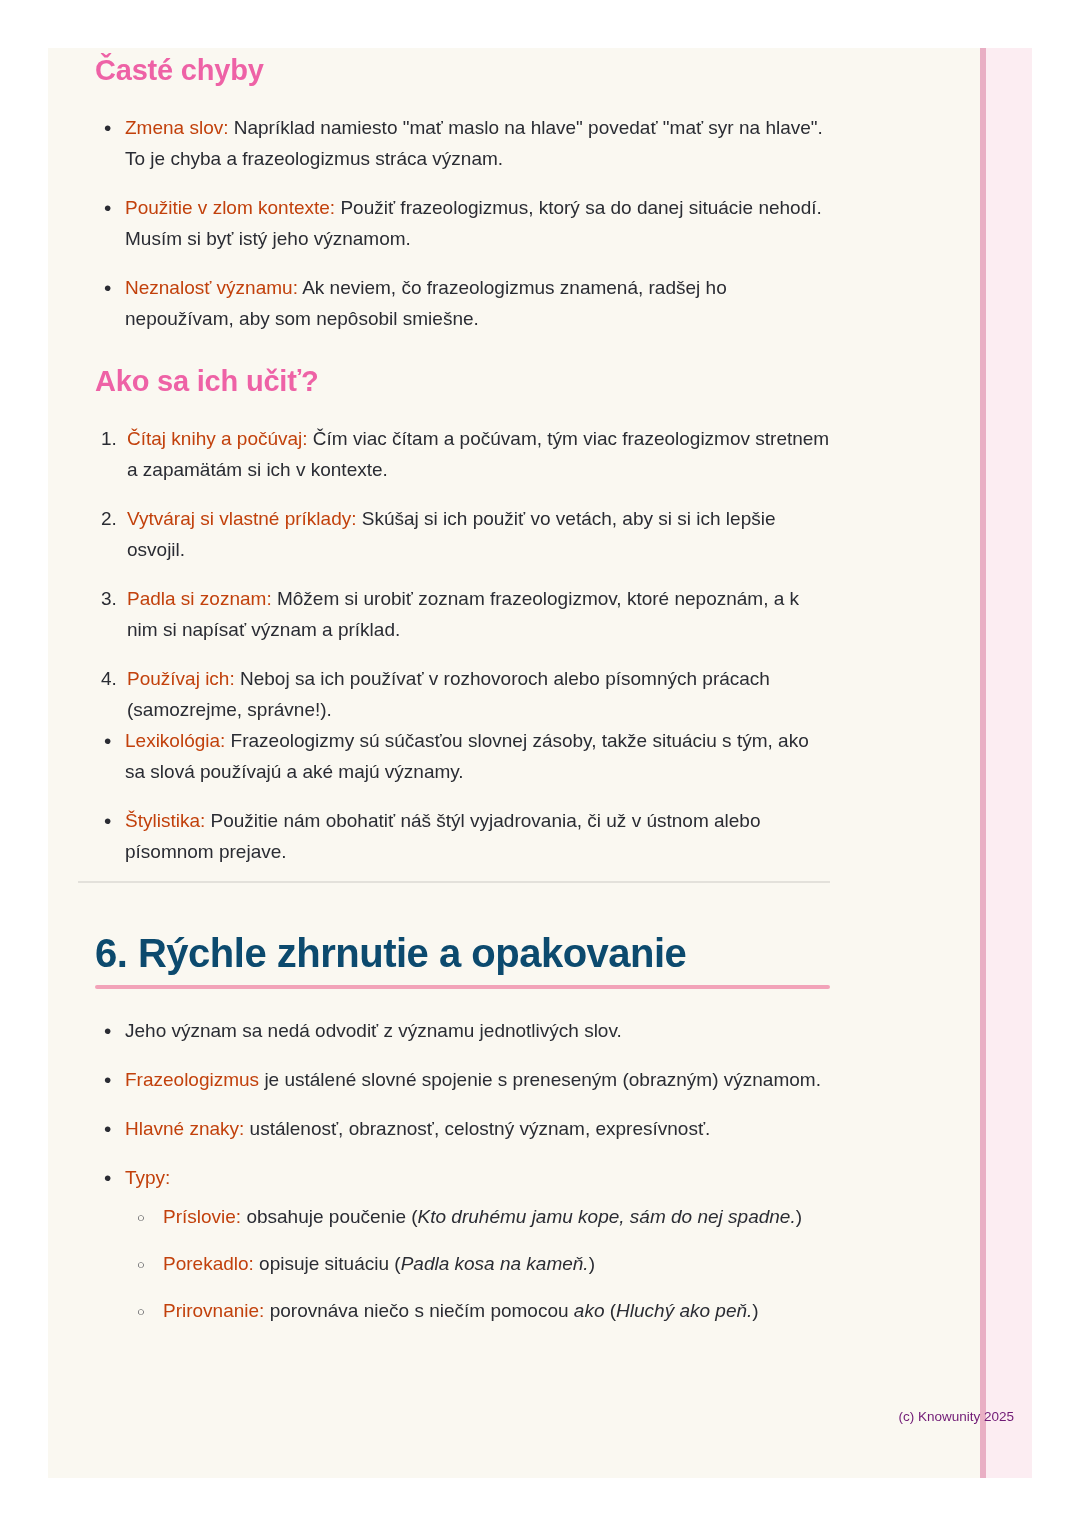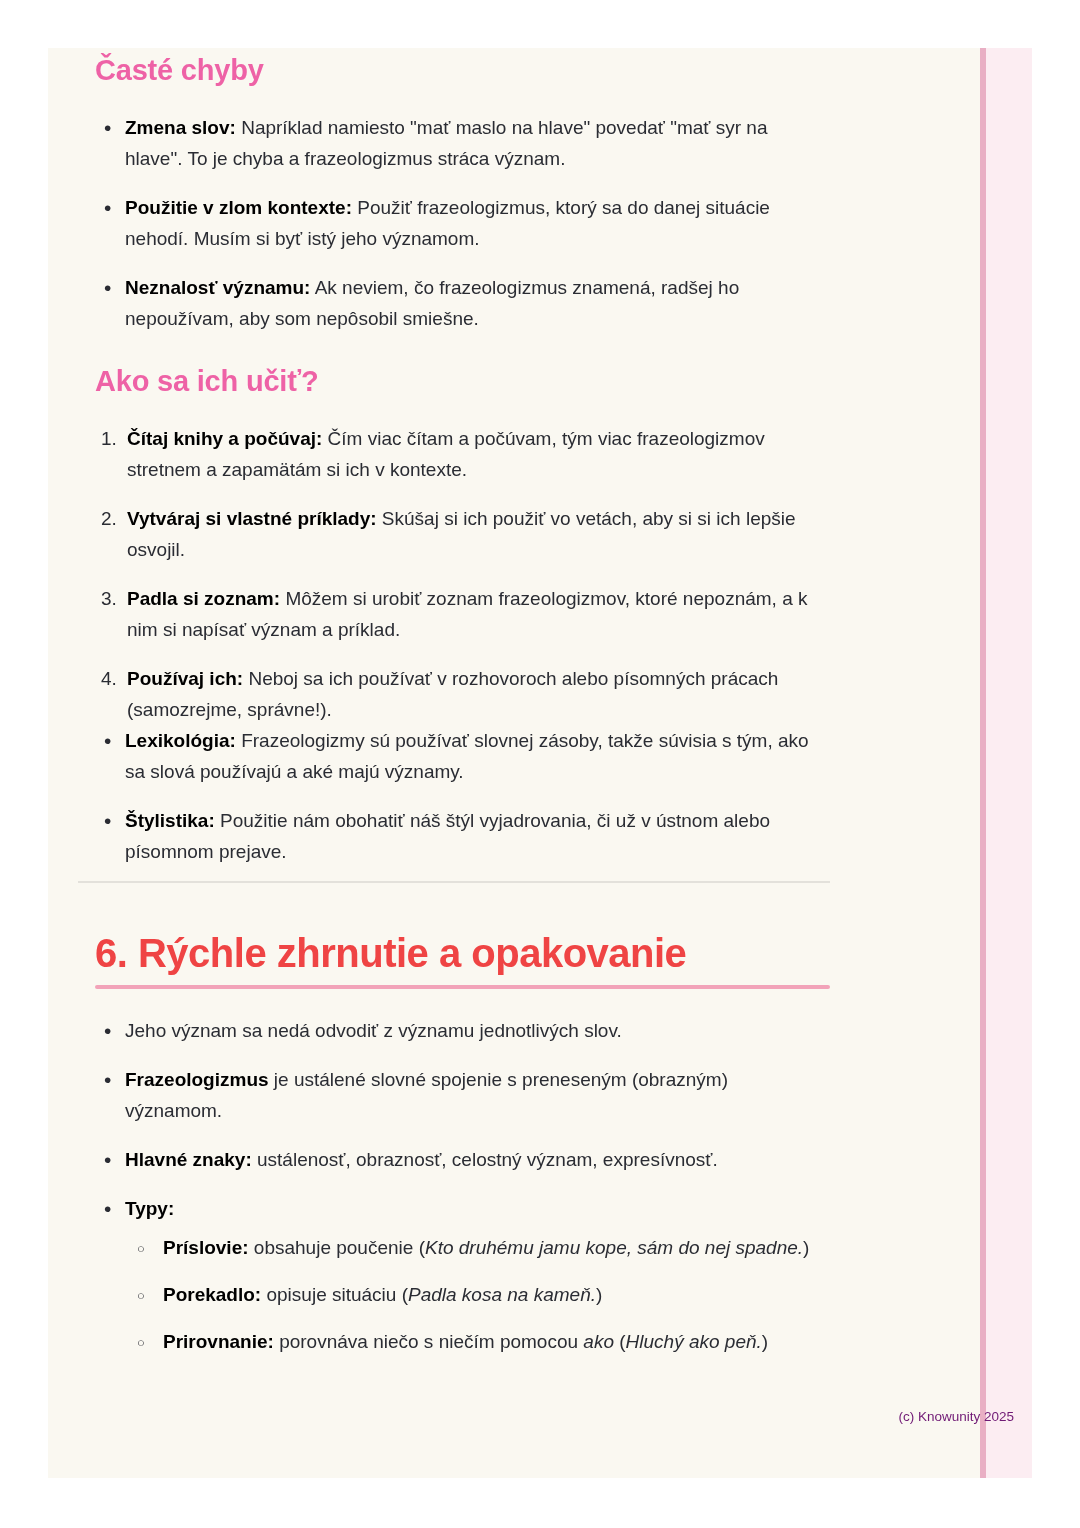--- a/index.html
+++ b/index.html
@@ -90,30 +90,30 @@
   }
   ul.sub-list > li:last-child { margin-bottom: 0; }
   ul.sub-list > li::before {
     content: "\25CB";
     position: absolute;
     left: 2px;
     top: 1px;
     font-size: 13px;
     color: #2a2c33;
   }
-  .seg-b { font-weight: 700; color: #000000; }
+  .seg-b { font-weight: 400; color: #c2410c; }
   .seg-n { font-weight: 400; }
   .seg-i { font-style: italic; font-weight: 400; }
   hr.divider {
     border: none;
     border-top: 2px solid #e3e1db;
     margin: 14px 0 0 -17px;
   }
   h1.summary-title {
-    color: #ef4444;
+    color: #0c4a6e;
     font-size: 40px;
     line-height: 48px;
     font-weight: 700;
     letter-spacing: -0.5px;
     margin: 46px 0 0 0;
   }
   .title-underline {
     height: 4px;
     background: #f2a3b9;
     margin-top: 8px;
@@ -151,21 +151,21 @@
         <ol class="numbers">
             <li><span class="seg-b">Čítaj knihy a počúvaj:</span><span class="seg-n"> Čím viac čítam a počúvam, tým viac frazeologizmov stretnem a zapamätám si ich v kontexte.</span></li>
             <li><span class="seg-b">Vytváraj si vlastné príklady:</span><span class="seg-n"> Skúšaj si ich použiť vo vetách, aby si si ich lepšie osvojil.</span></li>
             <li><span class="seg-b">Padla si zoznam:</span><span class="seg-n"> Môžem si urobiť zoznam frazeologizmov, ktoré nepoznám, a k nim si napísať význam a príklad.</span></li>
             <li><span class="seg-b">Používaj ich:</span><span class="seg-n"> Neboj sa ich používať v rozhovoroch alebo písomných prácach (samozrejme, správne!).</span></li>
           </ol>
       </section>
 
       <section>
         <ul class="bullets">
-            <li><span class="seg-b">Lexikológia:</span><span class="seg-n"> Frazeologizmy sú používať slovnej zásoby, takže súvisia s tým, ako sa slová používajú a aké majú významy.</span></li>
+            <li><span class="seg-b">Lexikológia:</span><span class="seg-n"> Frazeologizmy sú súčasťou slovnej zásoby, takže situáciu s tým, ako sa slová používajú a aké majú významy.</span></li>
             <li><span class="seg-b">Štylistika:</span><span class="seg-n"> Použitie nám obohatiť náš štýl vyjadrovania, či už v ústnom alebo písomnom prejave.</span></li>
           </ul>
       </section>
 
       <hr class="divider">
 
       <section>
         <h1 class="summary-title">6. Rýchle zhrnutie a opakovanie</h1>
         <div class="title-underline"></div>
         <ul class="bullets summary">

